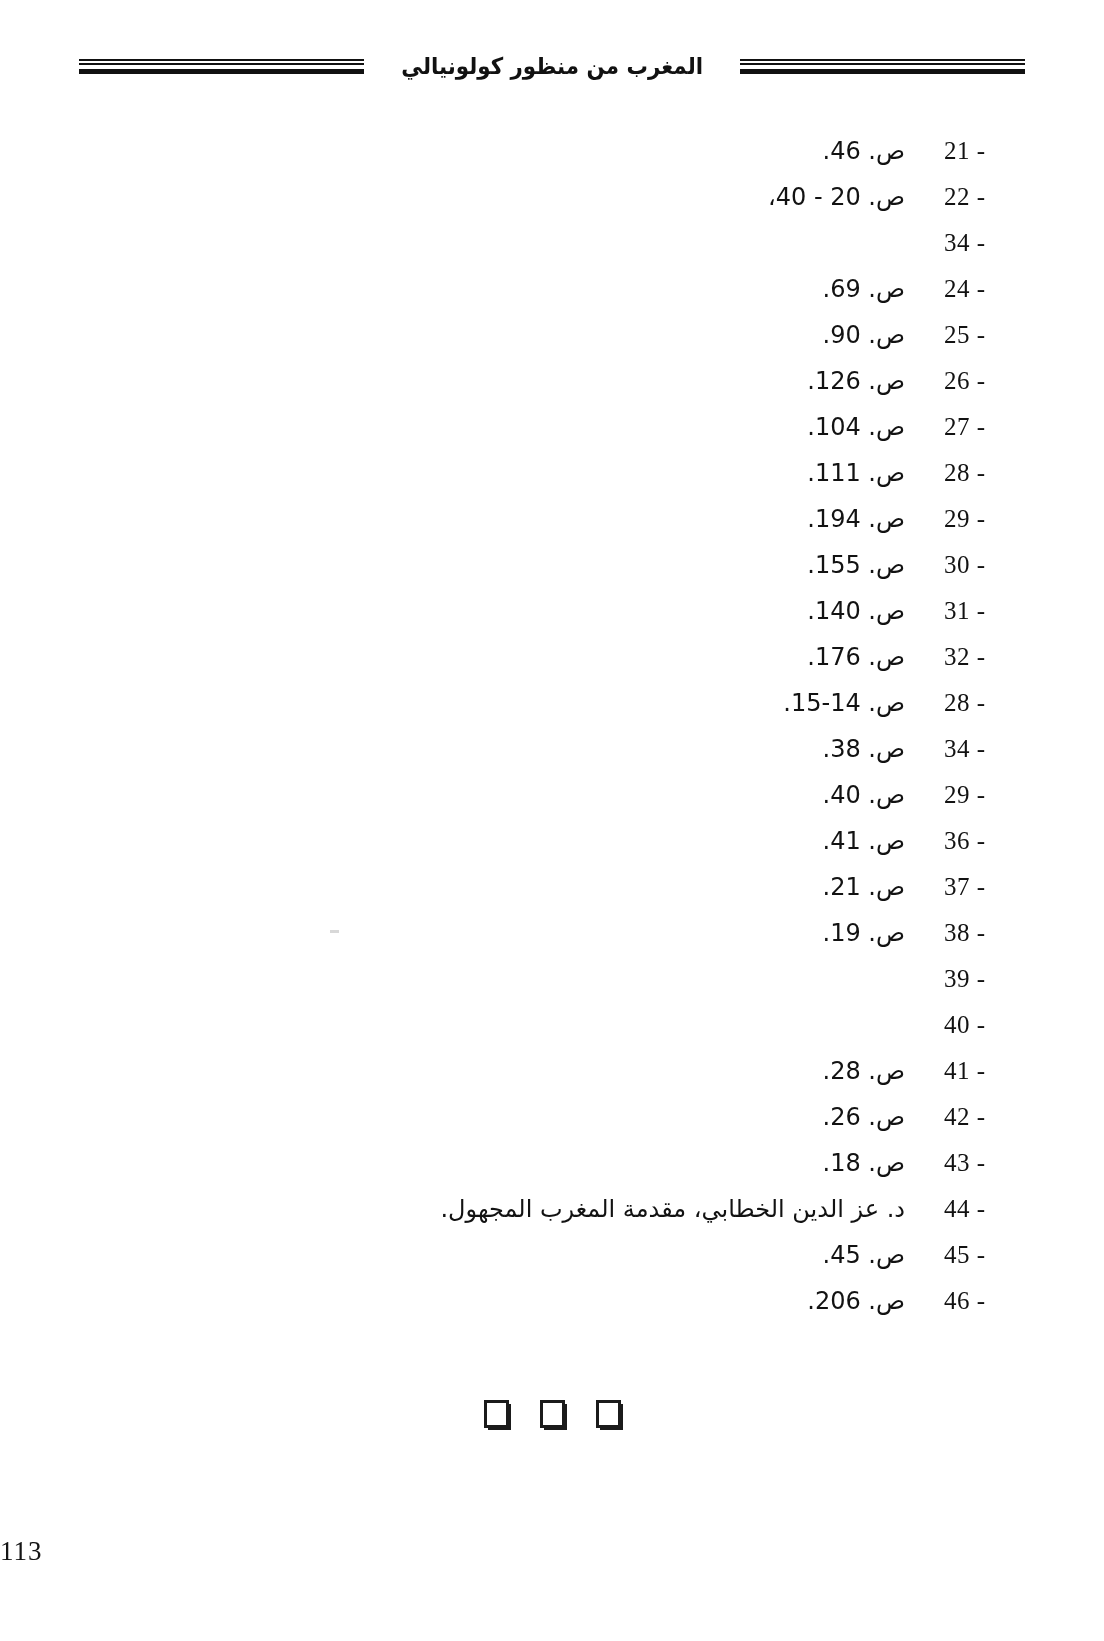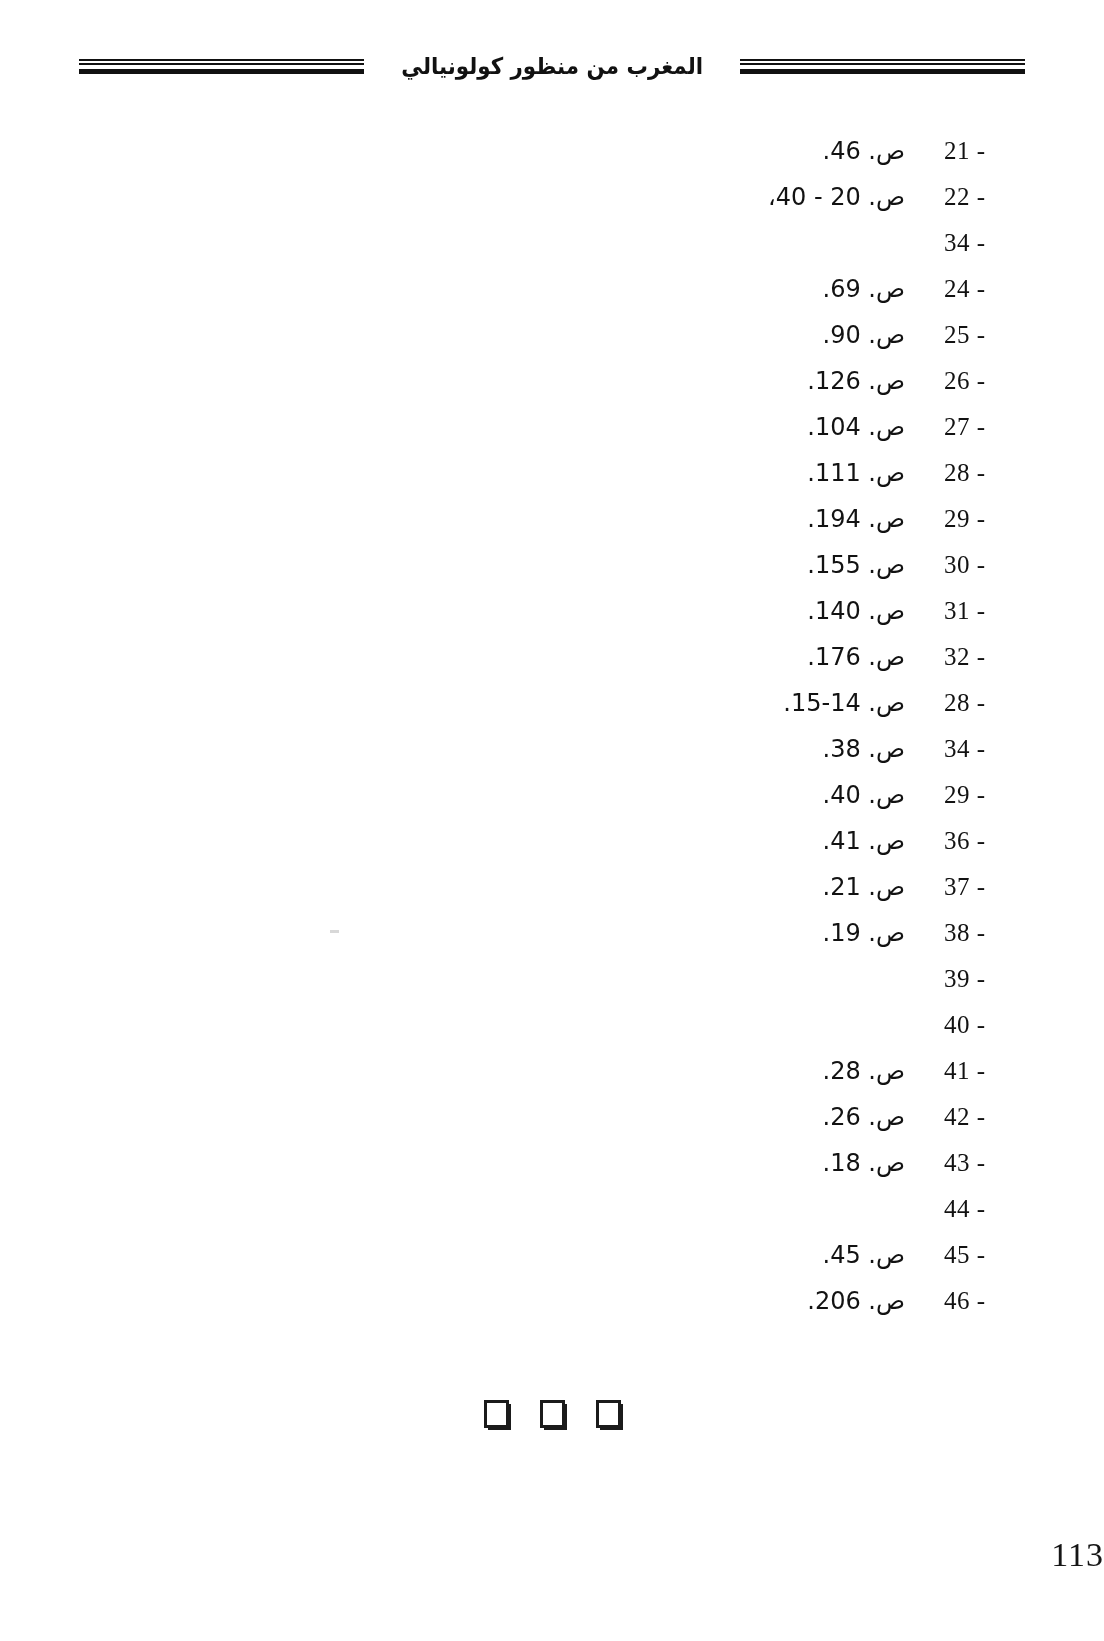--- a/index.html
+++ b/index.html
@@ -145,23 +145,23 @@
     background: #ffffff;
     box-shadow: 3px 3px 0 -1px #1b1b1b;
   }
 
   
   .folio {
     position: absolute;
     top: 1536px;
     left: 0;
     right: 0;
-    text-align: right;
+    text-align: left;
     font-family: "Liberation Serif", serif;
-    font-size: 34px;
+    font-size: 27px;
     color: #151515;
     letter-spacing: 1px;
   }
 
   
   .scan-speck {
     position: absolute;
     top: 930px;
     left: 330px;
     width: 9px;
@@ -289,20 +289,21 @@
       <span class="note-body">ص. 26.</span>
     </div>
 
     <div class="note">
       <span class="note-number">43 -</span>
       <span class="note-body">ص. 18.</span>
     </div>
 
     <div class="note">
       <span class="note-number">44 -</span>
+      <span class="note-body">د. عز الدين الخطابي، مقدمة المغرب المجهول.</span>
     </div>
 
     <div class="note">
       <span class="note-number">45 -</span>
       <span class="note-body">ص. 45.</span>
     </div>
 
     <div class="note">
       <span class="note-number">46 -</span>
       <span class="note-body">ص. 206.</span>

